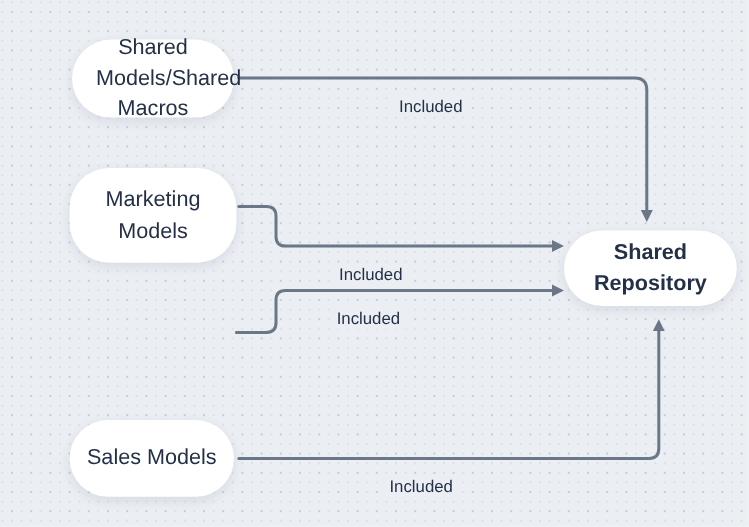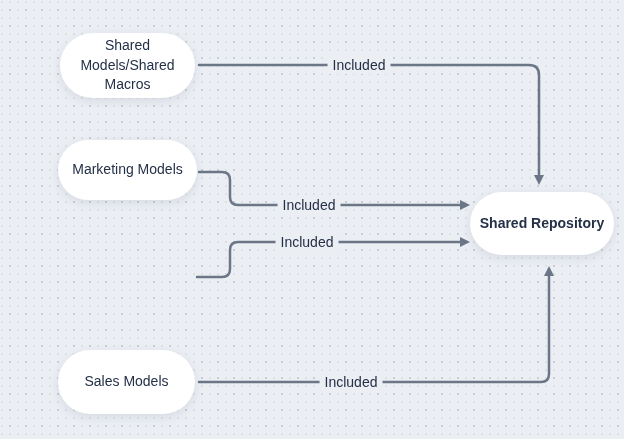--- a/index.html
+++ b/index.html
@@ -33,40 +33,41 @@
   .node {
     position: absolute;
     background: #ffffff;
     border-radius: 33px;
     box-shadow: 0 3px 10px rgba(43, 58, 84, 0.10);
     display: flex;
     align-items: center;
     justify-content: center;
     text-align: center;
     color: #243047;
-    font-size: 14px;
+    font-size: 18px;
     font-weight: 500;
     line-height: 1.42;
   }
   .node .node-label { display: inline-block; }
   #node-shared-models { left: 60px;  top: 33px;  width: 135px; height: 65px; }
   #node-shared-models .node-label { width: 95px; }
-  #node-marketing     { left: 58px;  top: 140px; width: 139px; height: 60px; }
+  #node-marketing     { left: 58px;  top: 140px; width: 139px; height: 79px; }
   #node-finance       { left: 58px;  top: 245px; width: 137px; height: 64px; }
   #node-sales         { left: 58px;  top: 350px; width: 137px; height: 64px; text-align: right; }
   #node-repository    { left: 470px; top: 192px; width: 144px; height: 63px; font-weight: bold; }
   .edge-label {
     position: absolute;
     transform: translate(-50%, -50%);
     background: #ebeef3;
     color: #243047;
     font-size: 14px;
     font-weight: 500;
     padding: 1px 5px;
     white-space: nowrap;
+    margin-top: 23px;
   }
   #edge-label-shared    { left: 359px; top: 65px; }
   #edge-label-marketing { left: 309px; top: 205px; }
   #edge-label-finance   { left: 307px; top: 242px; }
   #edge-label-sales     { left: 351px; top: 382px; }
 </style>
 </head>
 <body>
 
 <div class="canvas">

